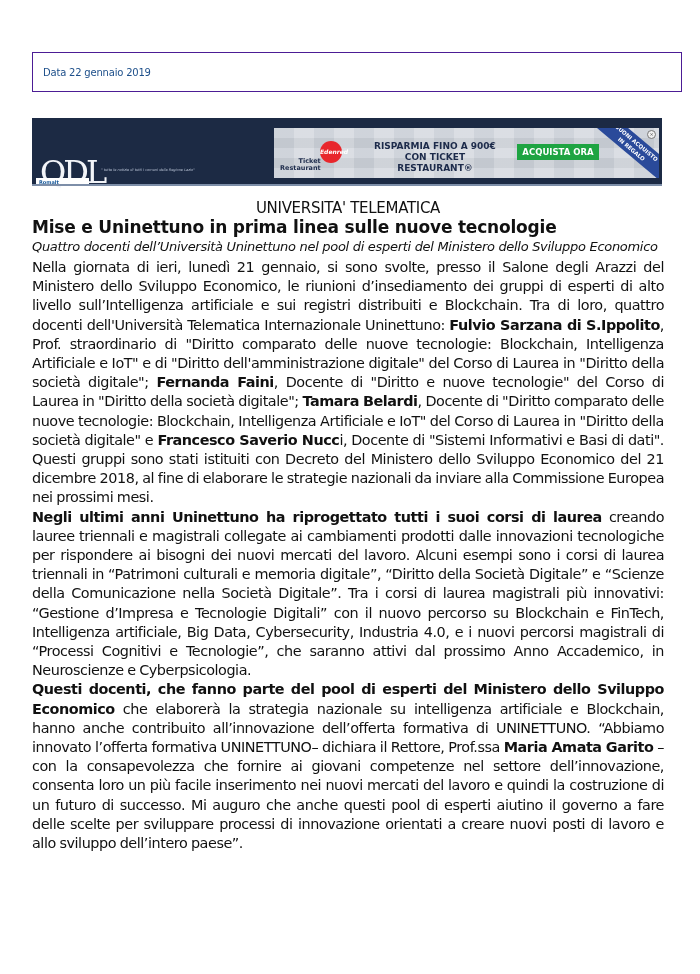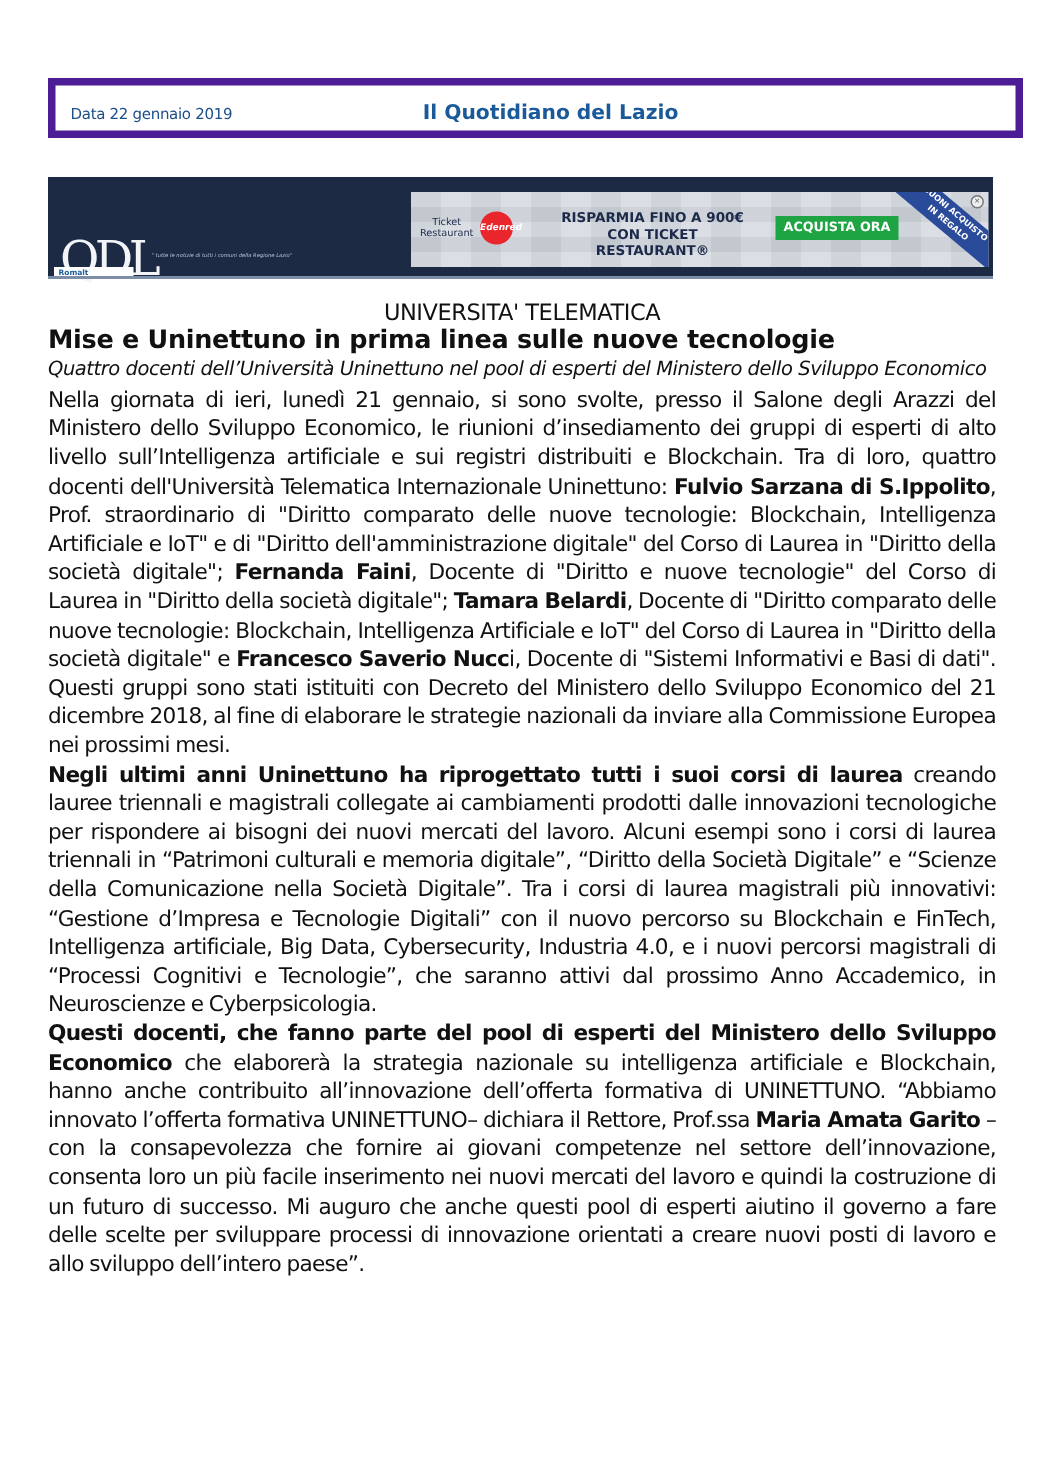--- a/index.html
+++ b/index.html
@@ -1,20 +1,20 @@
 <!DOCTYPE html>
 <html><head>
 <meta charset="utf-8">
 <style>
   html, body { margin: 0; padding: 0; background: #ffffff; }
   body { width: 700px; height: 974px; position: relative; overflow: hidden; font-family: "DejaVu Sans", sans-serif; color: #111; }
 
   .header-box {
     position: absolute; left: 32px; top: 52px; width: 650px; height: 40px;
-    border: 5px solid #4c1d95; box-sizing: border-box;
+    border: 1px solid #4c1d95; box-sizing: border-box;
   }
   .header-date {
     position: absolute; left: 10px; top: 14px; font-size: 10px; color: #1d4f8a;
     font-family: "DejaVu Sans", sans-serif; letter-spacing: -0.2px;
   }
   .header-pub {
     position: absolute; left: 0; right: 0; top: 10px; text-align: center;
     font-size: 13.5px; font-weight: bold; color: #1a5a9a; font-family: "DejaVu Sans", sans-serif;
     padding-left: 20px;
   }
@@ -45,21 +45,21 @@
   .ad {
     position: absolute; left: 274px; top: 128px; width: 385px; height: 50px;
     background: repeating-linear-gradient(90deg, #c9ced6 0 20px, #d6dae0 20px 40px);
     overflow: hidden;
   }
   .ad::before {
     content: ""; position: absolute; inset: 0;
     background: repeating-linear-gradient(0deg, rgba(255,255,255,0.12) 0 10px, rgba(0,0,0,0.03) 10px 20px);
   }
   .ad-brand {
-    position: absolute; left: 6px; top: 17px; font-size: 6.5px; line-height: 7px; color: #1c2a4a; text-align: center; font-weight: normal;
+    position: absolute; left: 6px; top: 30px; font-size: 6.5px; line-height: 7px; color: #1c2a4a; text-align: right; font-weight: bold;
   }
   .ad-edenred {
     position: absolute; left: 46px; top: 13px; width: 22px; height: 22px; border-radius: 50%;
     background: #e8262c; color: #fff; font-size: 6px; line-height: 22px; text-align: center; font-weight: bold; font-style: italic;
   }
   .ad-copy {
     position: absolute; left: 92px; top: 13px; width: 138px; text-align: center; font-size: 9px; line-height: 11px;
     font-weight: bold; color: #1c2a4a;
   }
   .ad-cta {
@@ -85,21 +85,20 @@
     letter-spacing: -0.45px; word-spacing: -0.5px;
   }
   .body p { margin: 0; }
   .body b { font-weight: bold; }
 </style>
 </head>
 <body>
 
 <div class="header-box">
   <span class="header-date">Data 22 gennaio 2019</span>
-  <div class="header-pub">Il Quotidiano del Lazio</div>
 </div>
 
 <div class="banner">
   <div class="logo-qdl">QDL</div>
   <div class="logo-tagline">" tutte le notizie di tutti i comuni della Regione Lazio"</div>
   <div class="banner-tab">Romalt</div>
   <div class="banner-bottom-strip"></div>
 </div>
 
 <div class="ad">

